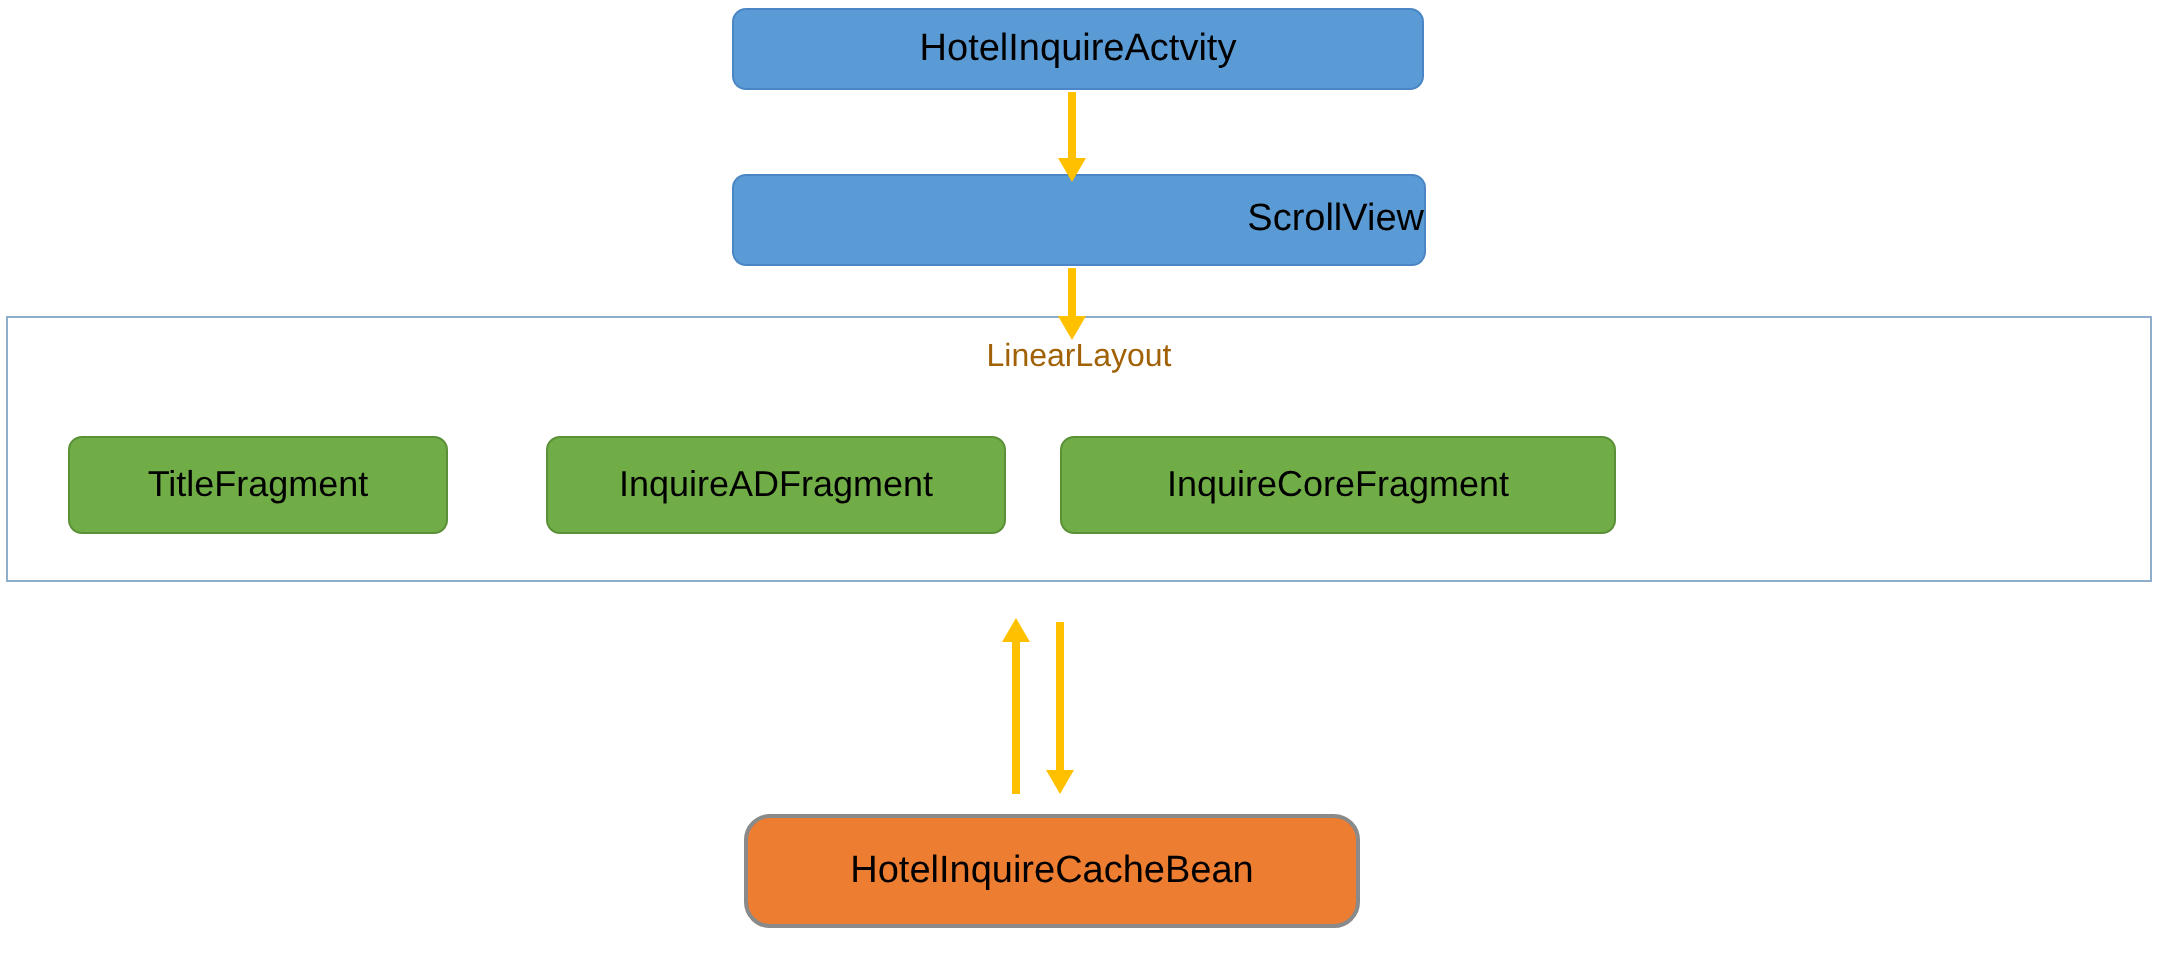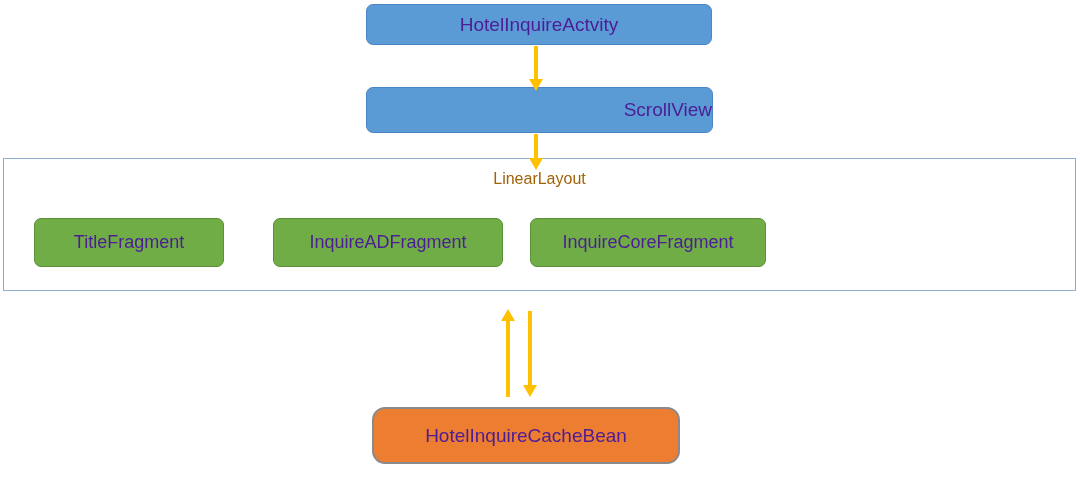--- a/index.html
+++ b/index.html
@@ -14,21 +14,21 @@
     height: 488px;
     background: var(--background, #ffffff);
     overflow: hidden;
   }
   .node {
     position: absolute;
     display: flex;
     align-items: center;
     justify-content: center;
     box-sizing: border-box;
-    color: #4c1d95;
+    color: #000000;
     text-align: center;
   }
   .node-blue {
     background: var(--blue-fill, #5B9BD5);
     border: 1px solid var(--blue-border, #4A86C5);
     border-radius: 7px;
     font-size: 19px;
   }
   .node-green {
     background: var(--green-fill, #70AD47);
@@ -62,21 +62,21 @@
     right: 0;
     top: 11px;
     text-align: center;
     color: #a16207;
     font-size: 16px;
   }
   
   .fragment { height: 49px; }
   .frag-0 { left: 30px;  top: 59px; width: 190px; justify-content: center; }
   .frag-1 { left: 269px; top: 59px; width: 230px; }
-  .frag-2 { left: 526px; top: 59px; width: 236px; }
+  .frag-2 { left: 526px; top: 59px; width: 278px; }
   .frag-3 { left: 800px; top: 57px; width: 235px; }
 
   .arrows-overlay {
     position: absolute;
     left: 0;
     top: 0;
     width: 1080px;
     height: 488px;
     pointer-events: none;
   }

